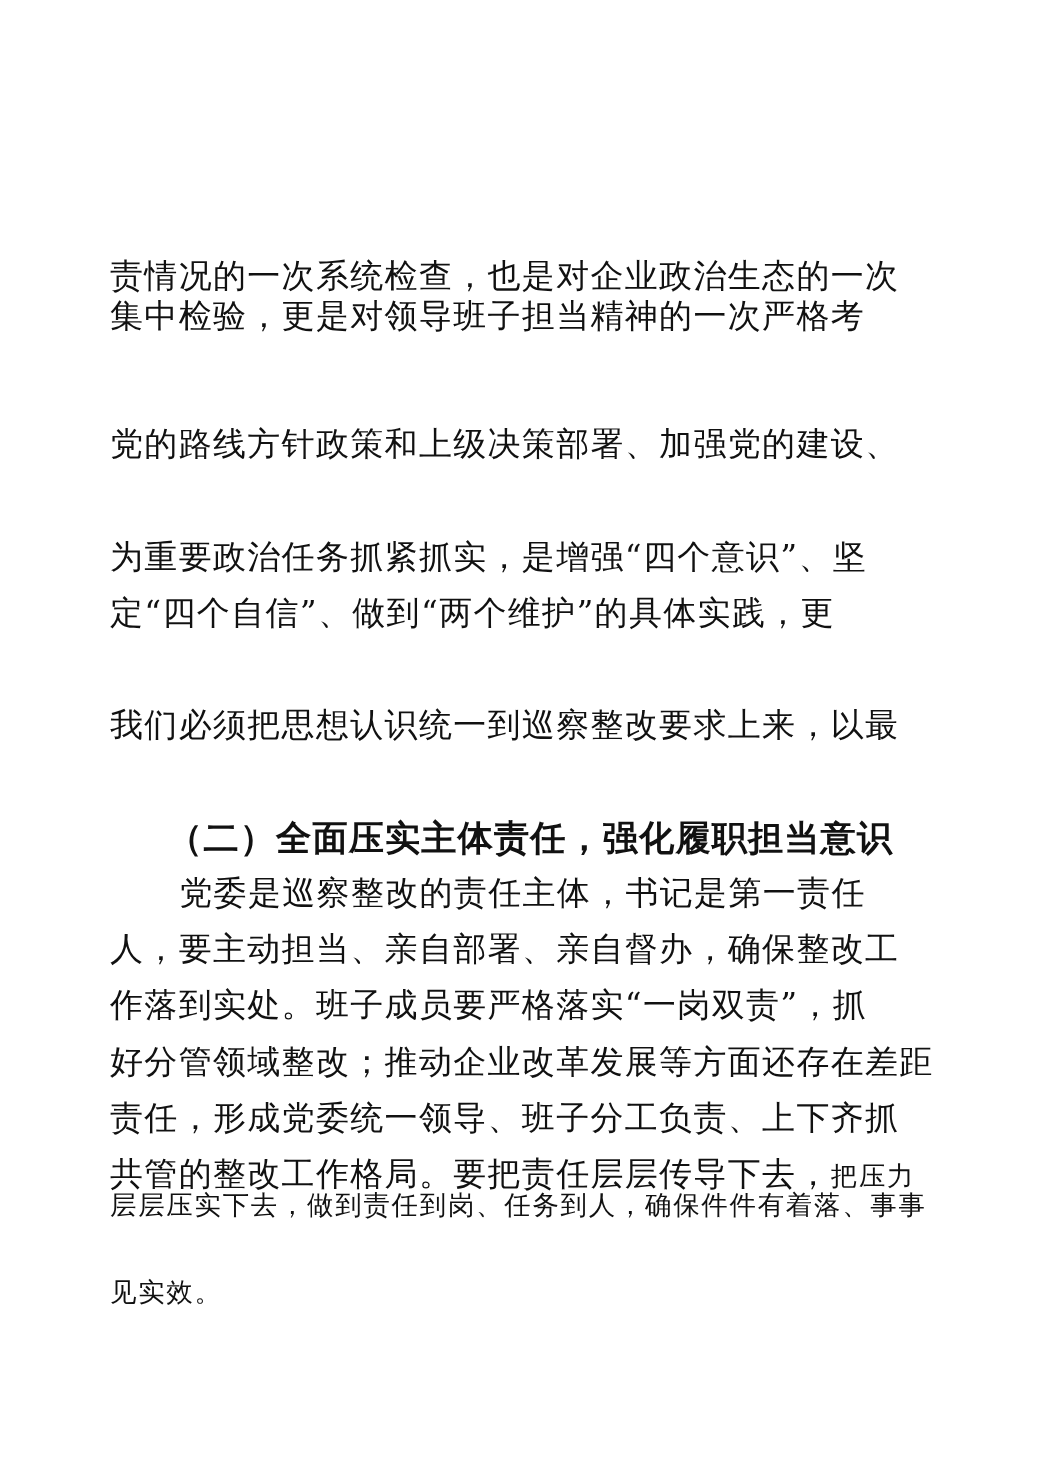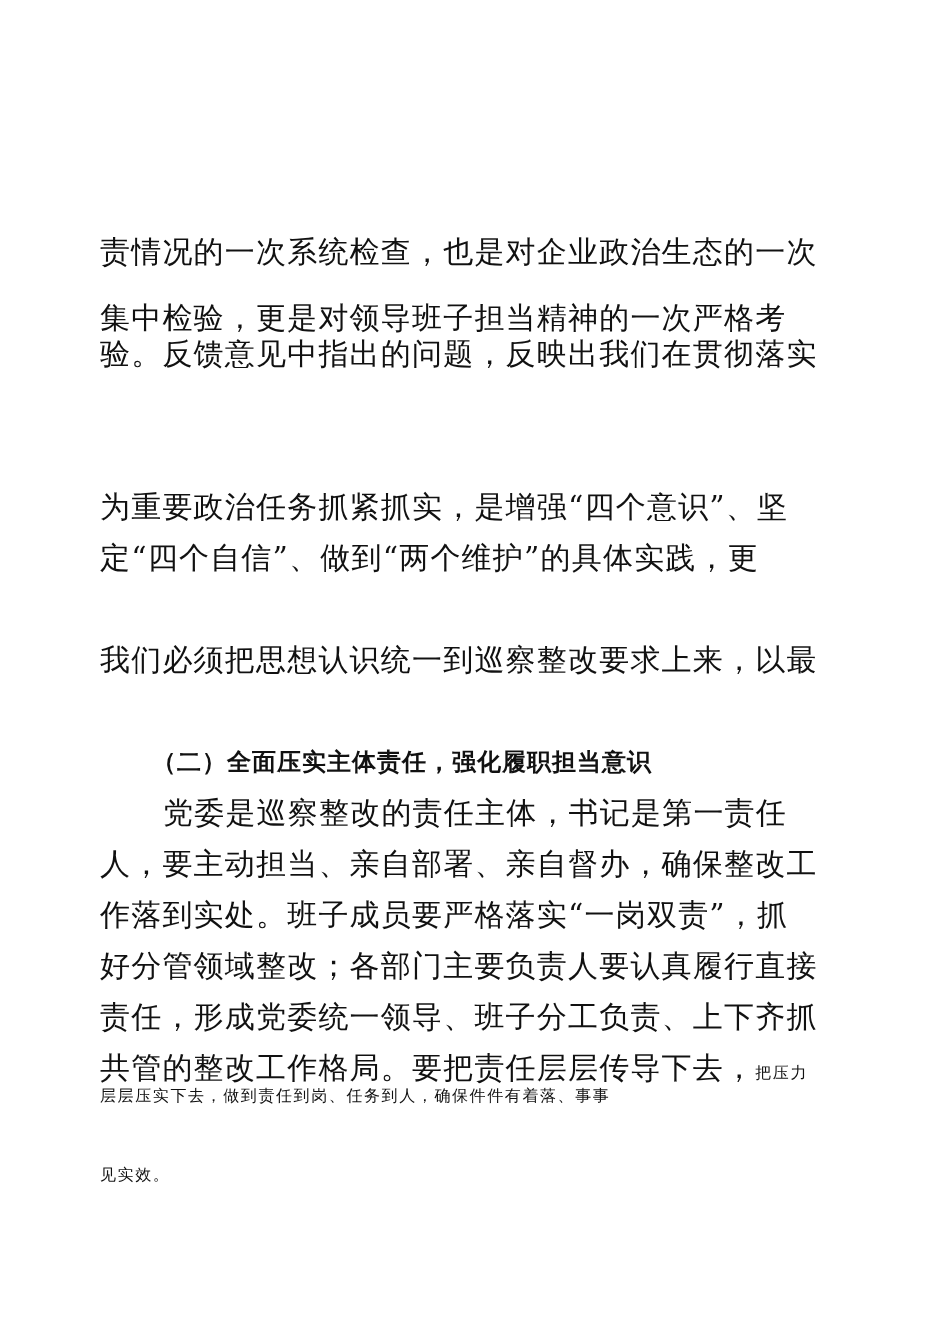--- a/index.html
+++ b/index.html
@@ -2,40 +2,40 @@
 <html><head>
 <meta charset="utf-8">
 <style>
   html, body { margin: 0; padding: 0; background: #ffffff; }
   body { width: 950px; height: 1344px; position: relative; overflow: hidden;
          font-family: "DejaVu Serif", "Liberation Serif", serif; color: #111; }
   .page { position: absolute; left: 0; top: 0; width: 950px; height: 1344px; background: #fff; }
   .line { position: absolute; left: 100px; white-space: nowrap; font-size: 30px; line-height: 40px;
           letter-spacing: 1.2px; }
   .line.indent { left: 163px; }
-  .heading { position: absolute; left: 152px; white-space: nowrap; font-size: 24px; line-height: 40px;
+  .heading { position: absolute; left: 152px; white-space: nowrap; font-size: 32px; line-height: 40px;
              font-weight: bold; letter-spacing: 1px; }
-  .small { font-size: 16px; letter-spacing: 1.6px; }
+  .small { font-size: 24px; letter-spacing: 1.6px; }
 </style>
 </head>
 <body>
 
 <div class="page">
   <div class="line" style="top:232px">责情况的一次系统检查，也是对企业政治生态的一次</div>
-  <div class="line" style="top:298px">集中检验，更是对领导班子担当精神的一次严格考</div>
-  <div class="line" style="top:334px">验。反馈意见中指出的问题，反映出我们在贯彻落实</div>
+  <div class="line" style="top:268px">集中检验，更是对领导班子担当精神的一次严格考</div>
+  <div class="line" style="top:385px">党的路线方针政策和上级决策部署、加强党的建设、</div>
   <div class="line" style="top:487px">为重要政治任务抓紧抓实，是增强“四个意识”、坚</div>
   <div class="line" style="top:538px">定“四个自信”、做到“两个维护”的具体实践，更</div>
   <div class="line" style="top:640px">我们必须把思想认识统一到巡察整改要求上来，以最</div>
 
   <div class="heading" style="top:742px">（二）全面压实主体责任，强化履职担当意识</div>
 
   <div class="line indent" style="top:793px">党委是巡察整改的责任主体，书记是第一责任</div>
   <div class="line" style="top:844px">人，要主动担当、亲自部署、亲自督办，确保整改工</div>
   <div class="line" style="top:895px">作落到实处。班子成员要严格落实“一岗双责”，抓</div>
-  <div class="line" style="top:946px">好分管领域整改；各部门主要负责人要认真履行直接</div>
+  <div class="line" style="top:946px">好分管领域整改；推动企业改革发展等方面还存在差距</div>
   <div class="line" style="top:997px">责任，形成党委统一领导、班子分工负责、上下齐抓</div>
   <div class="line" style="top:1048px">
     <span>共管的整改工作格局。要把责任层层传导下去，</span><span class="small">把压力</span>
   </div>
   <div class="line small" style="top:1076px">层层压实下去，做到责任到岗、任务到人，确保件件有着落、事事</div>
   <div class="line small" style="top:1155px">见实效。</div>
 </div>
 
 </body></html>

